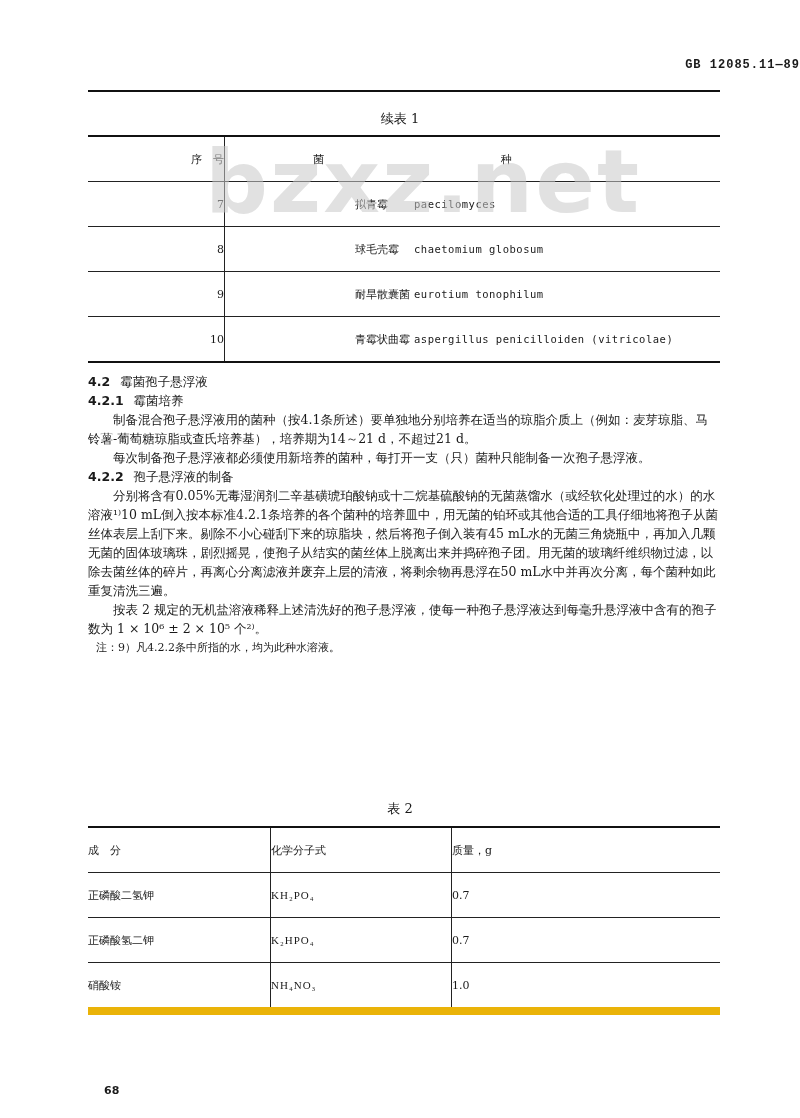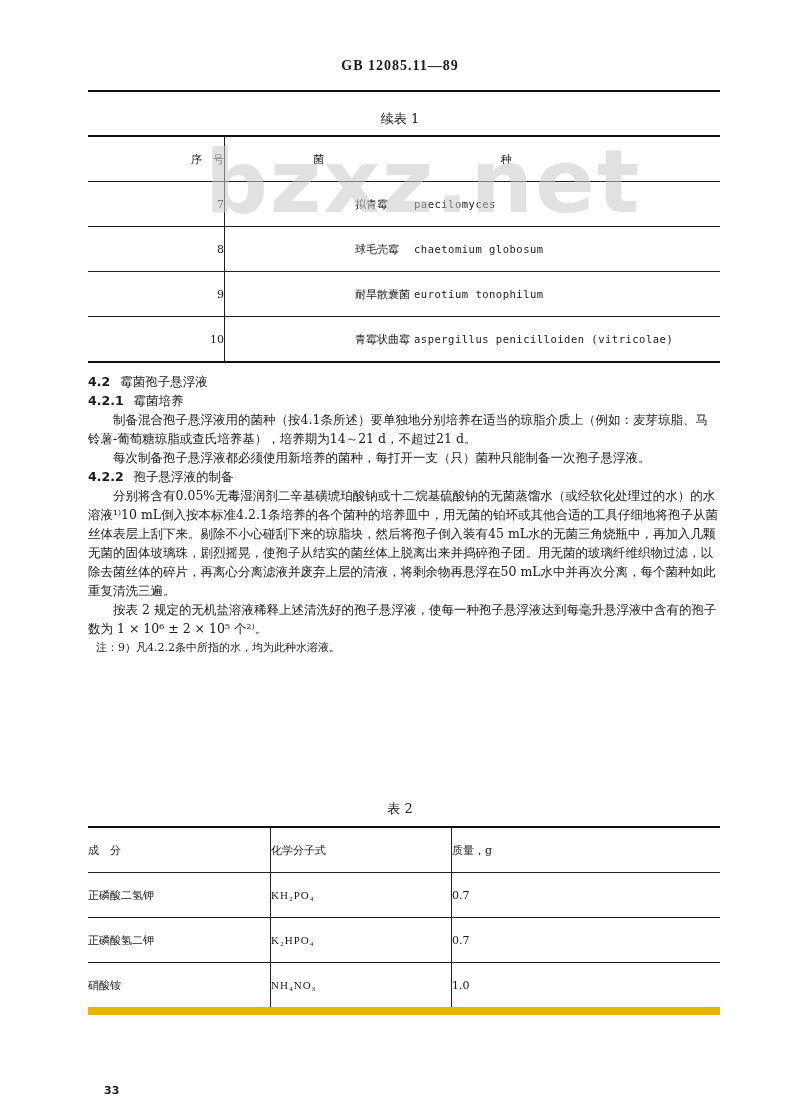--- a/index.html
+++ b/index.html
@@ -1,19 +1,19 @@
 <!DOCTYPE html>
 <html><head>
 <meta charset="utf-8">
 <style>
   html, body { margin: 0; padding: 0; background: #ffffff; }
   body { width: 800px; height: 1118px; position: relative; overflow: hidden;
          font-family: "DejaVu Serif", "Liberation Serif", serif; color: #1a1a1a; }
-  .header { position: absolute; left: 0; top: 58px; width: 800px; text-align: center;
-            font-family: Liberation Serif, serif; font-weight: bold; font-size: 14px; letter-spacing: 1px; }
+  .header { position: absolute; left: 0; top: 58px; width: 800px; text-align: right;
+            font-family: Liberation Mono, monospace; font-weight: bold; font-size: 12px; letter-spacing: 1px; }
   .header-rule { position: absolute; left: 88px; top: 90px; width: 632px; height: 2px; background: #111; }
   .caption { position: absolute; left: 0; width: 800px; text-align: center; font-size: 13px; }
   table.t1 { position: absolute; left: 88px; top: 135px; width: 632px; border-collapse: collapse; font-size: 11px; }
   table.t1 td { border-top: 1px solid #222; border-bottom: 1px solid #222; height: 44px; padding: 0; }
   table.t1 tr:first-child td { border-top: 2px solid #111; height: 44px; }
   table.t1 tr:last-child td { border-bottom: 2px solid #111; }
   table.t1 td.c1 { width: 136px; text-align: right; border-right: 1px solid #222; }
   table.t1 td.c2 { padding-left: 130px; }
   table.t1 .hdr2 { display: flex; justify-content: space-around; padding-left: 0; padding-right: 120px; }
   .species { font-family: "DejaVu Sans Mono", "Liberation Mono", monospace; font-size: 10.5px; letter-spacing: 0.5px; margin-left: 4px; }
@@ -106,13 +106,13 @@
     <td>0.7</td>
   </tr>
   <tr>
     <td class="a">硝酸铵</td>
     <td class="b formula">NH₄NO₃</td>
     <td>1.0</td>
   </tr>
 </tbody>
   </table>
 
-<div class="page-num">33</div>
+<div class="page-num">68</div>
 
 </body></html>

